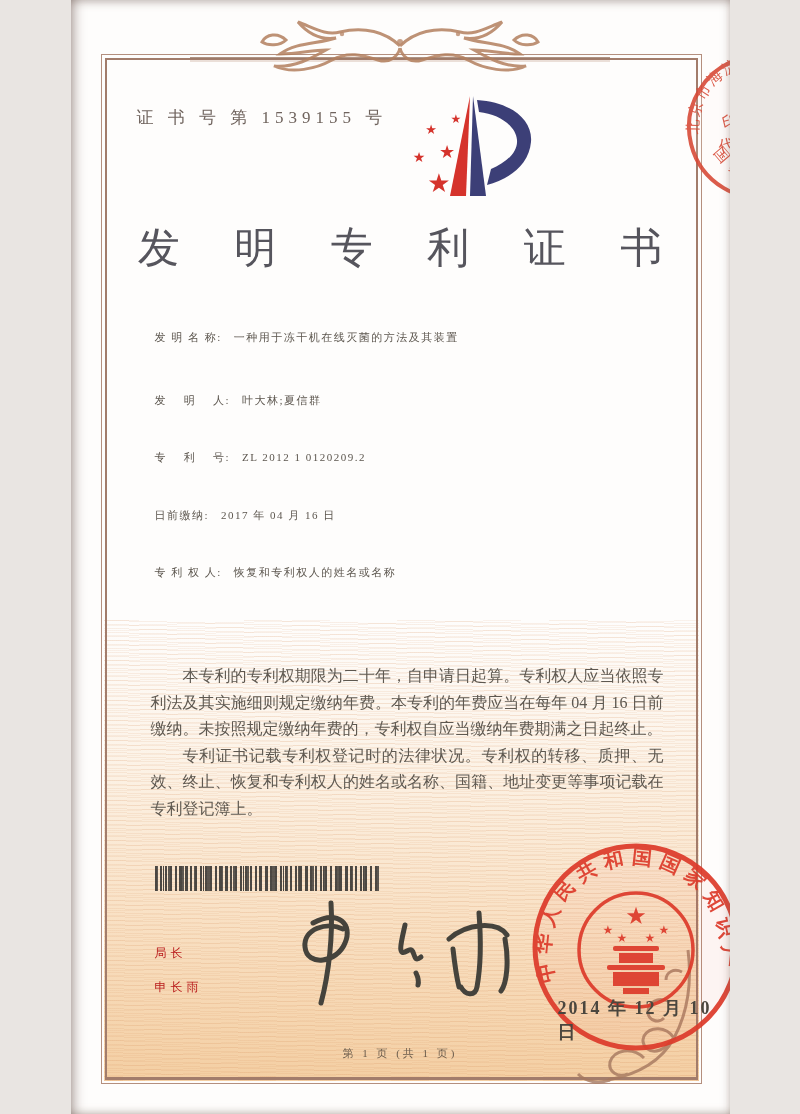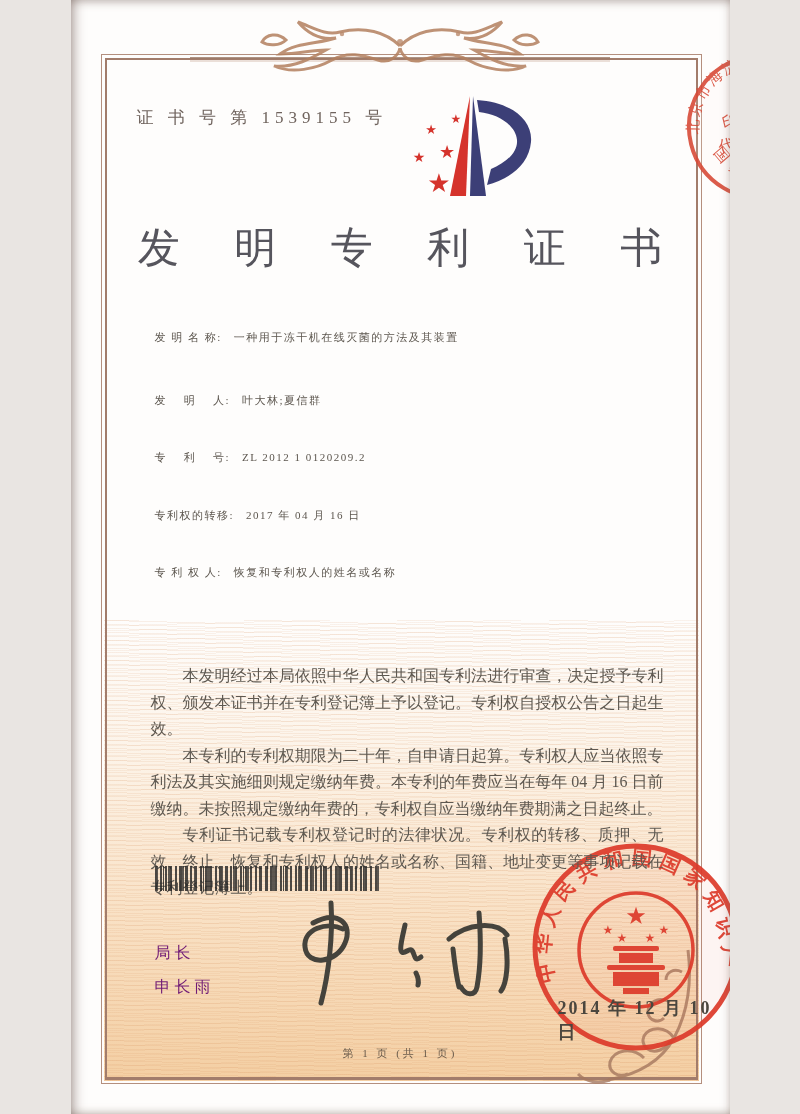--- a/index.html
+++ b/index.html
@@ -40,21 +40,21 @@
   .fr1{top:330px}.fr2{top:393px}.fr3{top:450px}.fr4{top:508px}.fr5{top:565px}.fr6{top:623px}
   .paras{position:absolute;left:80px;right:66px;top:663px;z-index:5;font-size:16px;line-height:26.5px;color:#5e5850;text-align:justify;}
   .paras p{margin:0;text-indent:2em;}
   .barcode{
     position:absolute;left:84px;top:866px;width:224px;height:25px;z-index:5;opacity:.82;
     background:
       repeating-linear-gradient(90deg,#262626 0 2px,transparent 2px 5px),
       repeating-linear-gradient(90deg,#262626 0 1px,transparent 1px 8px),
       repeating-linear-gradient(90deg,rgba(38,38,38,.9) 0 3px,transparent 3px 13px);
   }
-  .sig-labels{position:absolute;left:84px;top:936px;z-index:5;font-size:16px;color:#701a75;letter-spacing:4px;line-height:34px;}
+  .sig-labels{position:absolute;left:84px;top:936px;z-index:5;font-size:12px;color:#b91c1c;letter-spacing:4px;line-height:34px;}
   .signature{position:absolute;left:182px;top:893px;z-index:5;}
   .office-seal{position:absolute;left:456px;top:838px;z-index:4;opacity:.93;}
   .issue-date{position:absolute;left:487px;top:996px;z-index:7;font-size:18px;font-weight:bold;color:#4b463e;letter-spacing:2px;}
   .page-footer{position:absolute;left:0;right:0;top:1046px;z-index:5;text-align:center;font-size:11px;letter-spacing:3px;color:#6c5d4d;}
   .flourish-top{position:absolute;left:50%;top:12px;transform:translateX(-50%);z-index:3;}
   .flourish-corner{position:absolute;right:20px;bottom:22px;z-index:3;}
 </style>
 </head>
 <body>
 
@@ -128,28 +128,27 @@
   <div class="field-row fr1">
     <span class="lbl">发 明 名 称:</span><span>一种用于冻干机在线灭菌的方法及其装置</span>
   </div>
   <div class="field-row fr2">
     <span class="lbl">发　 明　 人:</span><span>叶大林;夏信群</span>
   </div>
   <div class="field-row fr3">
     <span class="lbl">专　 利　 号:</span><span>ZL 2012 1 0120209.2</span>
   </div>
   <div class="field-row fr4">
-    <span class="lbl">专利权的转移:</span><span>2017 年 04 月 16 日</span>
+    <span class="lbl">日前缴纳:</span><span>2017 年 04 月 16 日</span>
   </div>
   <div class="field-row fr5">
     <span class="lbl">专 利 权 人:</span><span>恢复和专利权人的姓名或名称</span>
   </div>
 
   <div class="paras">
-    <p>本发明经过本局依照中华人民共和国专利法进行审查，决定授予专利权、颁发本证书并在专利登记簿上予以登记。专利权自授权公告之日起生效。</p>
     <p>本专利的专利权期限为二十年，自申请日起算。专利权人应当依照专利法及其实施细则规定缴纳年费。本专利的年费应当在每年 04 月 16 日前缴纳。未按照规定缴纳年费的，专利权自应当缴纳年费期满之日起终止。</p>
     <p>专利证书记载专利权登记时的法律状况。专利权的转移、质押、无效、终止、恢复和专利权人的姓名或名称、国籍、地址变更等事项记载在专利登记簿上。</p>
   </div>
 
   <div class="barcode"></div>
 
   <div class="sig-labels">
     <div>局长</div>
     <div>申长雨</div>
   </div>

